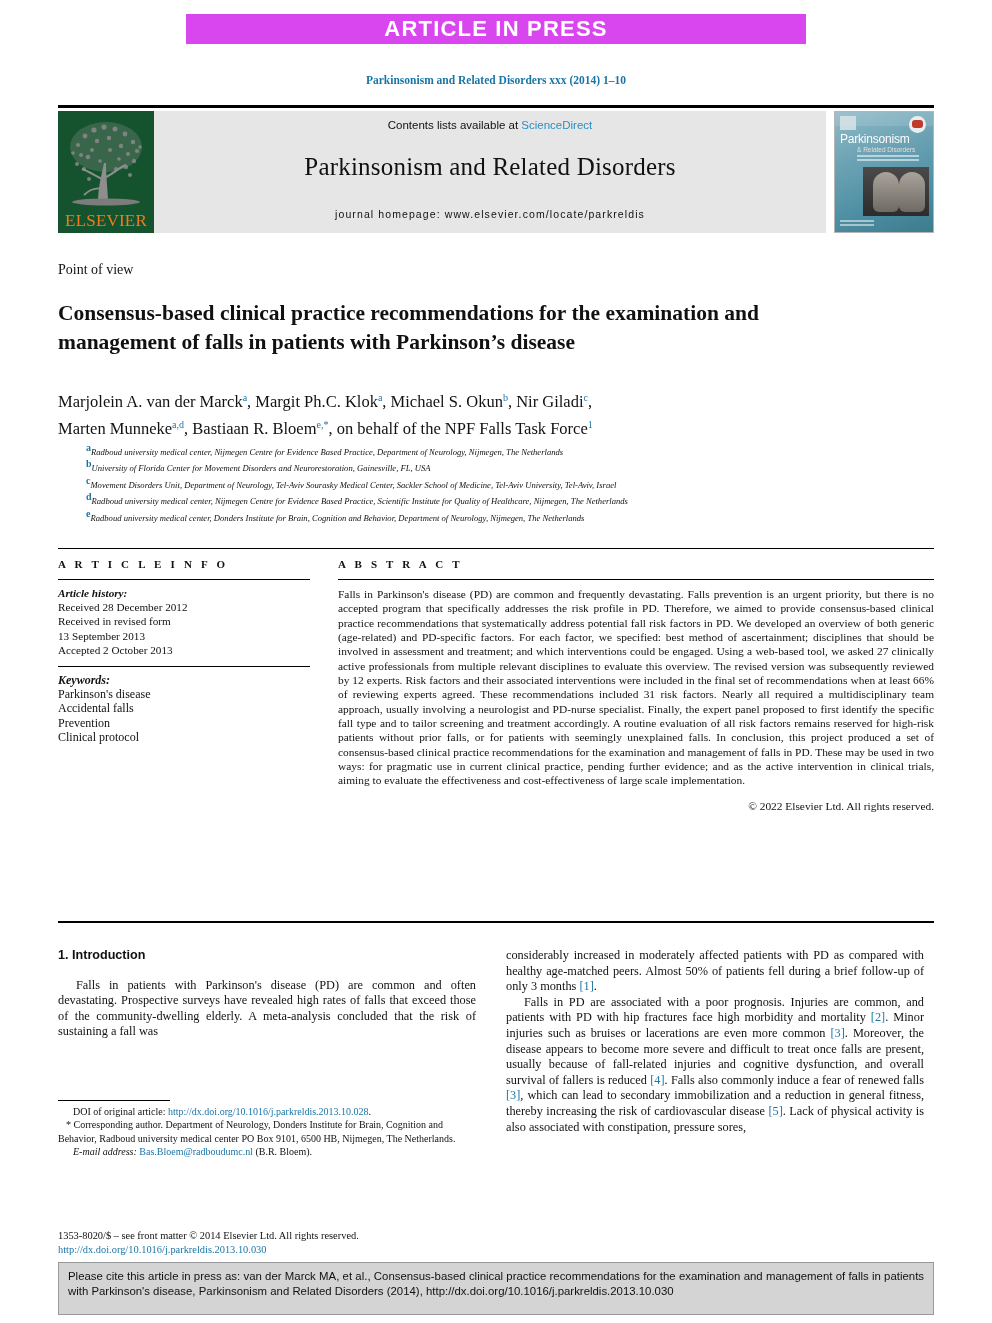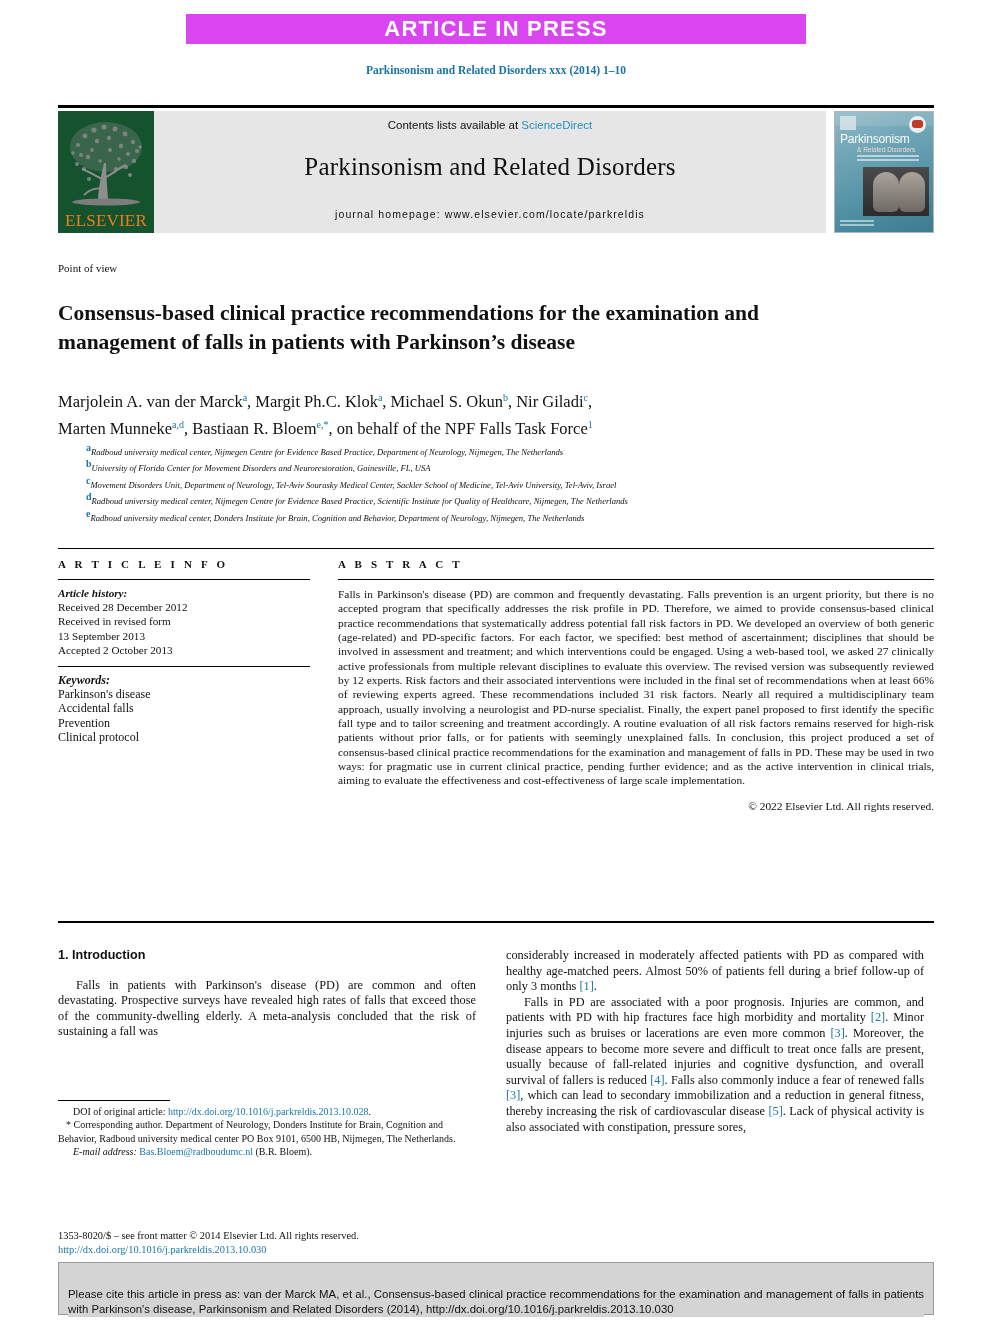--- a/index.html
+++ b/index.html
@@ -33,21 +33,21 @@
     font-weight: bold;
     font-size: 22px;
     letter-spacing: 1.2px;
     color: #ffffff;
   }
 
   
   .journal-ref {
     position: absolute;
     left: 0; right: 0;
-    top: 64px;
+    top: 74px;
     text-align: center;
     font-family: "Liberation Serif", serif;
     font-weight: bold;
     font-size: 11.5px;
     color: #1a75a7;
   }
 
   
   .masthead {
     position: absolute;
@@ -189,21 +189,21 @@
     position:absolute; left:5px; bottom:4px; width:34px;
   }
   .cover-bottom i{ display:block;height:2px;background:rgba(255,255,255,.5);margin-bottom:2px;}
 
   
   .point-of-view {
     position: absolute;
     left: 58px;
     top: 262px;
     font-family: "Liberation Serif", serif;
-    font-size: 11px;
+    font-size: 14px;
     color: #111;
   }
   .paper-title {
     position: absolute;
     left: 58px;
     top: 285px;
     width: 750px;
     font-family: "Liberation Serif", serif;
     font-size: 21.5px;
     line-height: 29px;
@@ -355,21 +355,21 @@
   
   .cite-box {
     position: absolute;
     left: 58px;
     top: 1262px;
     width: 876px;
     height: 53px;
     border: 1.2px solid #999;
     background: #d4d4d4;
     box-sizing: border-box;
-    padding: 24px 9px;
+    padding: 6px 9px;
   }
   .cite-inner {
     background: #d4d4d4;
     font-family: "Liberation Sans", sans-serif;
     font-size: 11.4px;
     line-height: 15px;
     text-align: justify;
     color: #111;
   }
 </style>

